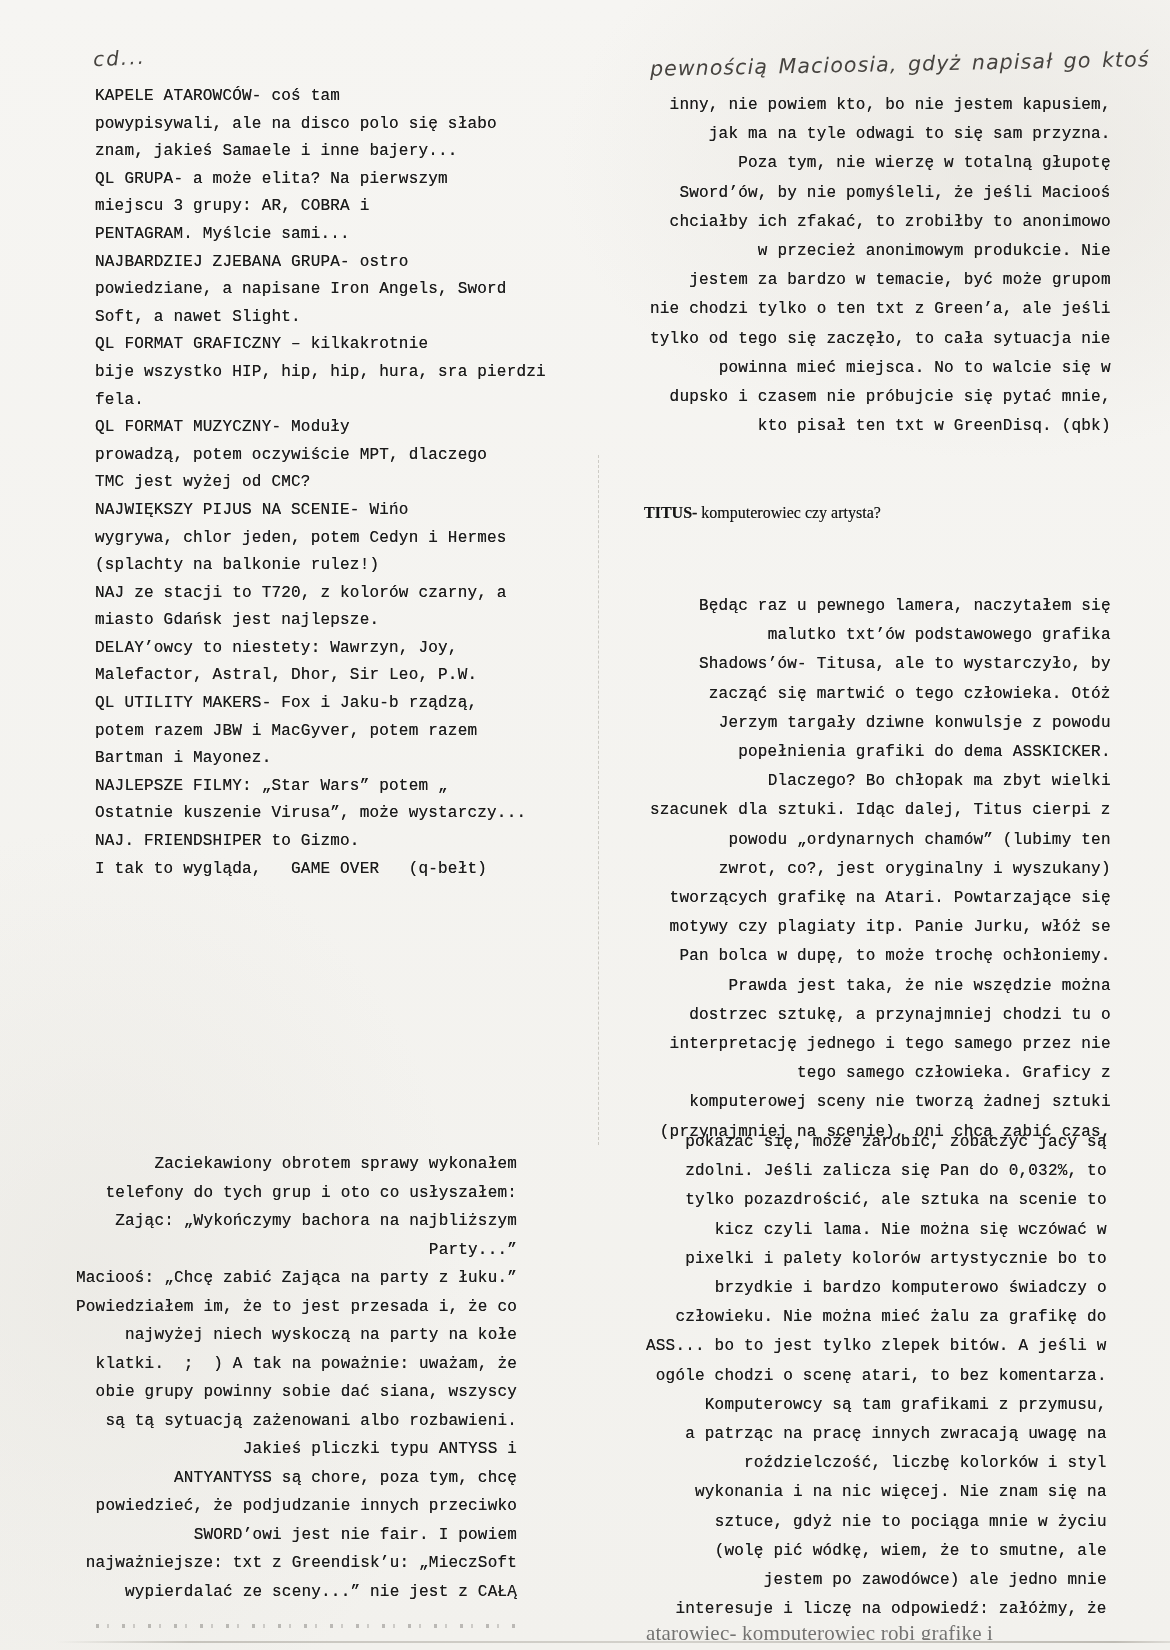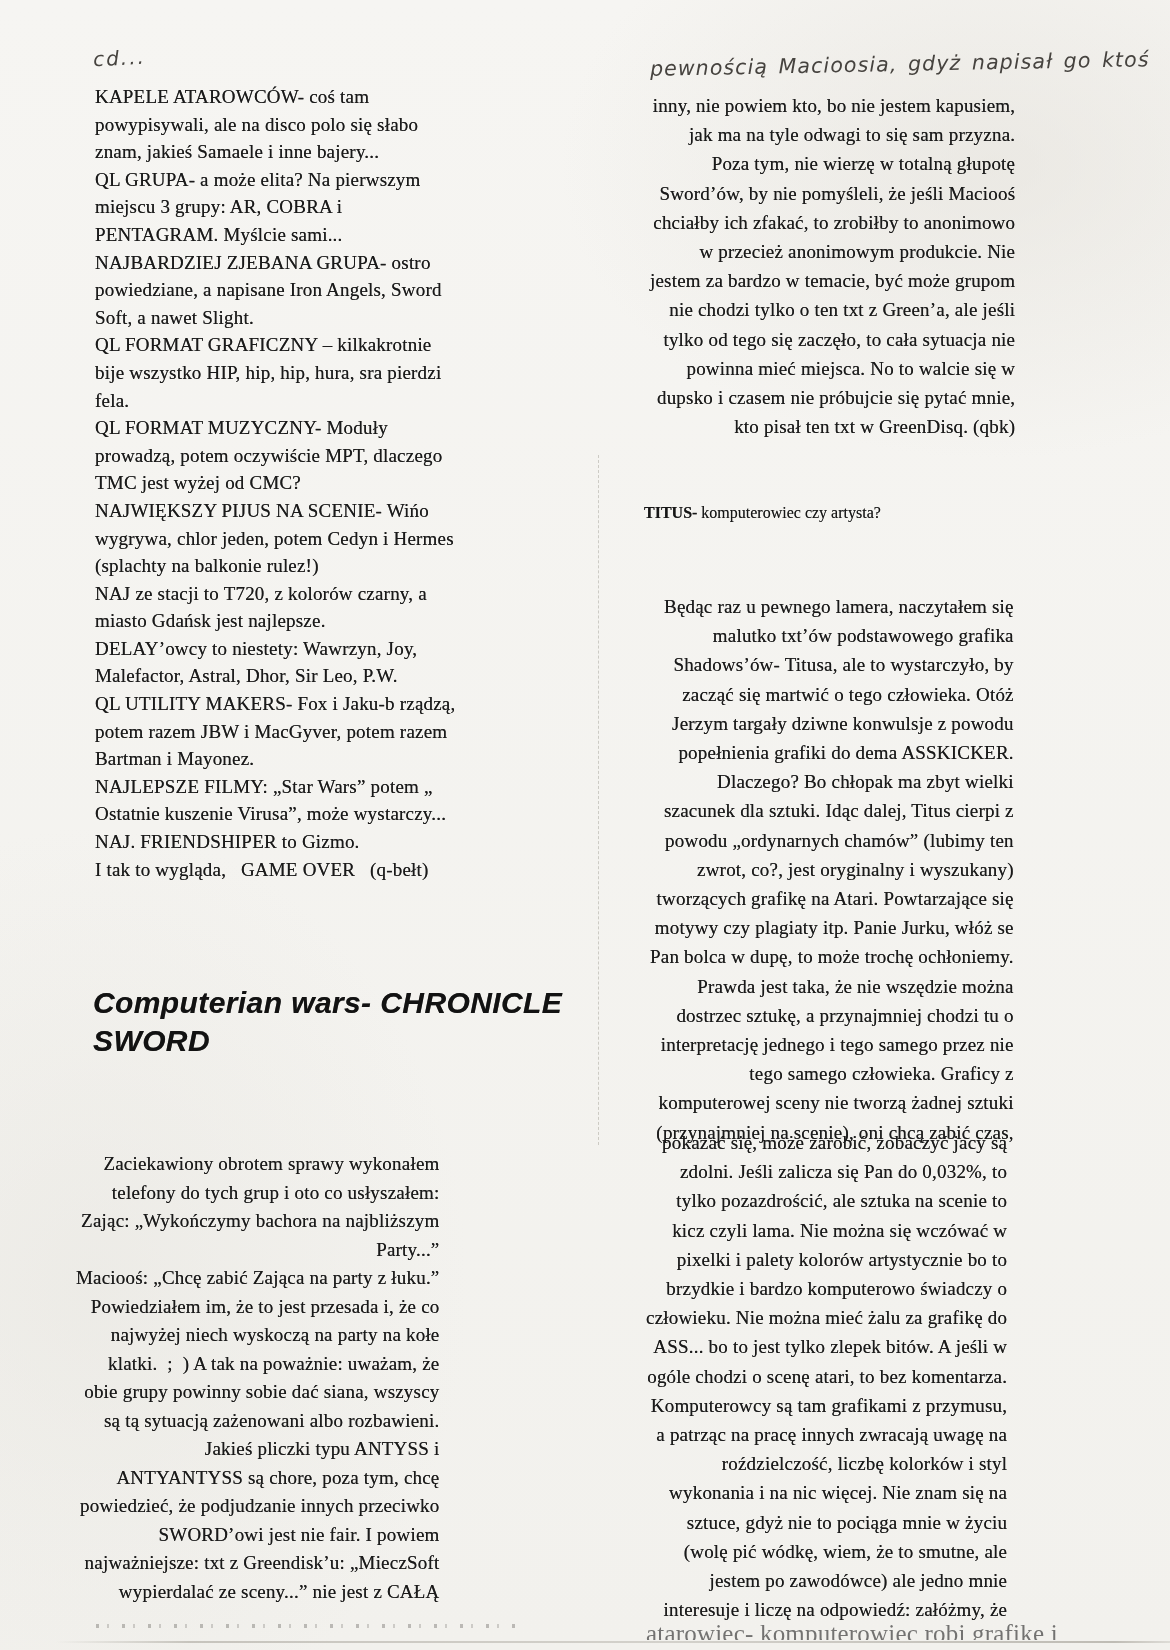--- a/index.html
+++ b/index.html
@@ -8,22 +8,22 @@
     position:relative;width:1170px;height:1650px;overflow:hidden;
     background-color:#f5f4f1;
     background-image:
       radial-gradient(ellipse 620px 420px at 85% 10%, rgba(226,223,216,.55), transparent 70%),
       radial-gradient(ellipse 520px 640px at 8% 78%, rgba(229,227,221,.45), transparent 72%),
       linear-gradient(#f6f5f2, #f2f1ed);
     font-family:"Liberation Serif", serif;
   }
   .typed{
     position:absolute;
-    font-family:Liberation Serif, serif;
-    font-size:19px;
+    font-family:Liberation Mono, monospace;
+    font-size:16px;
     color:#1a1a1a;
     white-space:pre;
     letter-spacing:.2px;
     text-shadow:0 0 .6px rgba(28,28,28,.75);
   }
   .lh-left{line-height:27.6px;}
   .lh-mid{line-height:28.5px;}
   .lh-right{line-height:29.2px;text-align:right;}
   .hw{
     position:absolute;
@@ -47,21 +47,21 @@
     font-family:Liberation Serif, serif;
     font-size:16px;color:#161616;white-space:pre;
     text-shadow:0 0 .5px rgba(18,18,18,.55);
   }
   .heading-sans .b{font-weight:bold;}
   .cutoff-right{
     position:absolute;left:646px;top:1619px;height:21px;overflow:hidden;
     opacity:.62;filter:blur(.4px);
   }
   .cutoff-right .typed-inline{
-    font-family:"Liberation Serif", serif;font-size:25px;color:#262626;
+    font-family:"Liberation Serif", serif;font-size:21px;color:#262626;
     white-space:pre;letter-spacing:.2px;line-height:29.2px;
   }
   .cutoff-left-smudge{
     position:absolute;left:96px;top:1624px;width:420px;height:4px;
     background:repeating-linear-gradient(90deg,
       rgba(70,67,62,.32) 0 3px, transparent 3px 11px,
       rgba(70,67,62,.22) 11px 13px, transparent 13px 26px);
     filter:blur(.4px);
   }
   .fold-line{
@@ -104,22 +104,20 @@
 DELAY’owcy to niestety: Wawrzyn, Joy,
 Malefactor, Astral, Dhor, Sir Leo, P.W.
 QL UTILITY MAKERS- Fox i Jaku-b rządzą,
 potem razem JBW i MacGyver, potem razem
 Bartman i Mayonez.
 NAJLEPSZE FILMY: „Star Wars” potem „
 Ostatnie kuszenie Virusa”, może wystarczy...
 NAJ. FRIENDSHIPER to Gizmo.
 I tak to wygląda,   GAME OVER   (q-bełt)</div>
 
-  <div class="heading-italic">Computerian wars- CHRONICLE
-SWORD</div>
 
 
   <div class="typed lh-mid" style="left:76px;top:1150px;text-align:right;">Zaciekawiony obrotem sprawy wykonałem
 telefony do tych grup i oto co usłyszałem:
 Zając: „Wykończymy bachora na najbliższym
                 Party...”
 Maciooś: „Chcę zabić Zająca na party z łuku.”
 Powiedziałem im, że to jest przesada i, że co
 najwyżej niech wyskoczą na party na kołe
 klatki.  ;  ) A tak na poważnie: uważam, że

